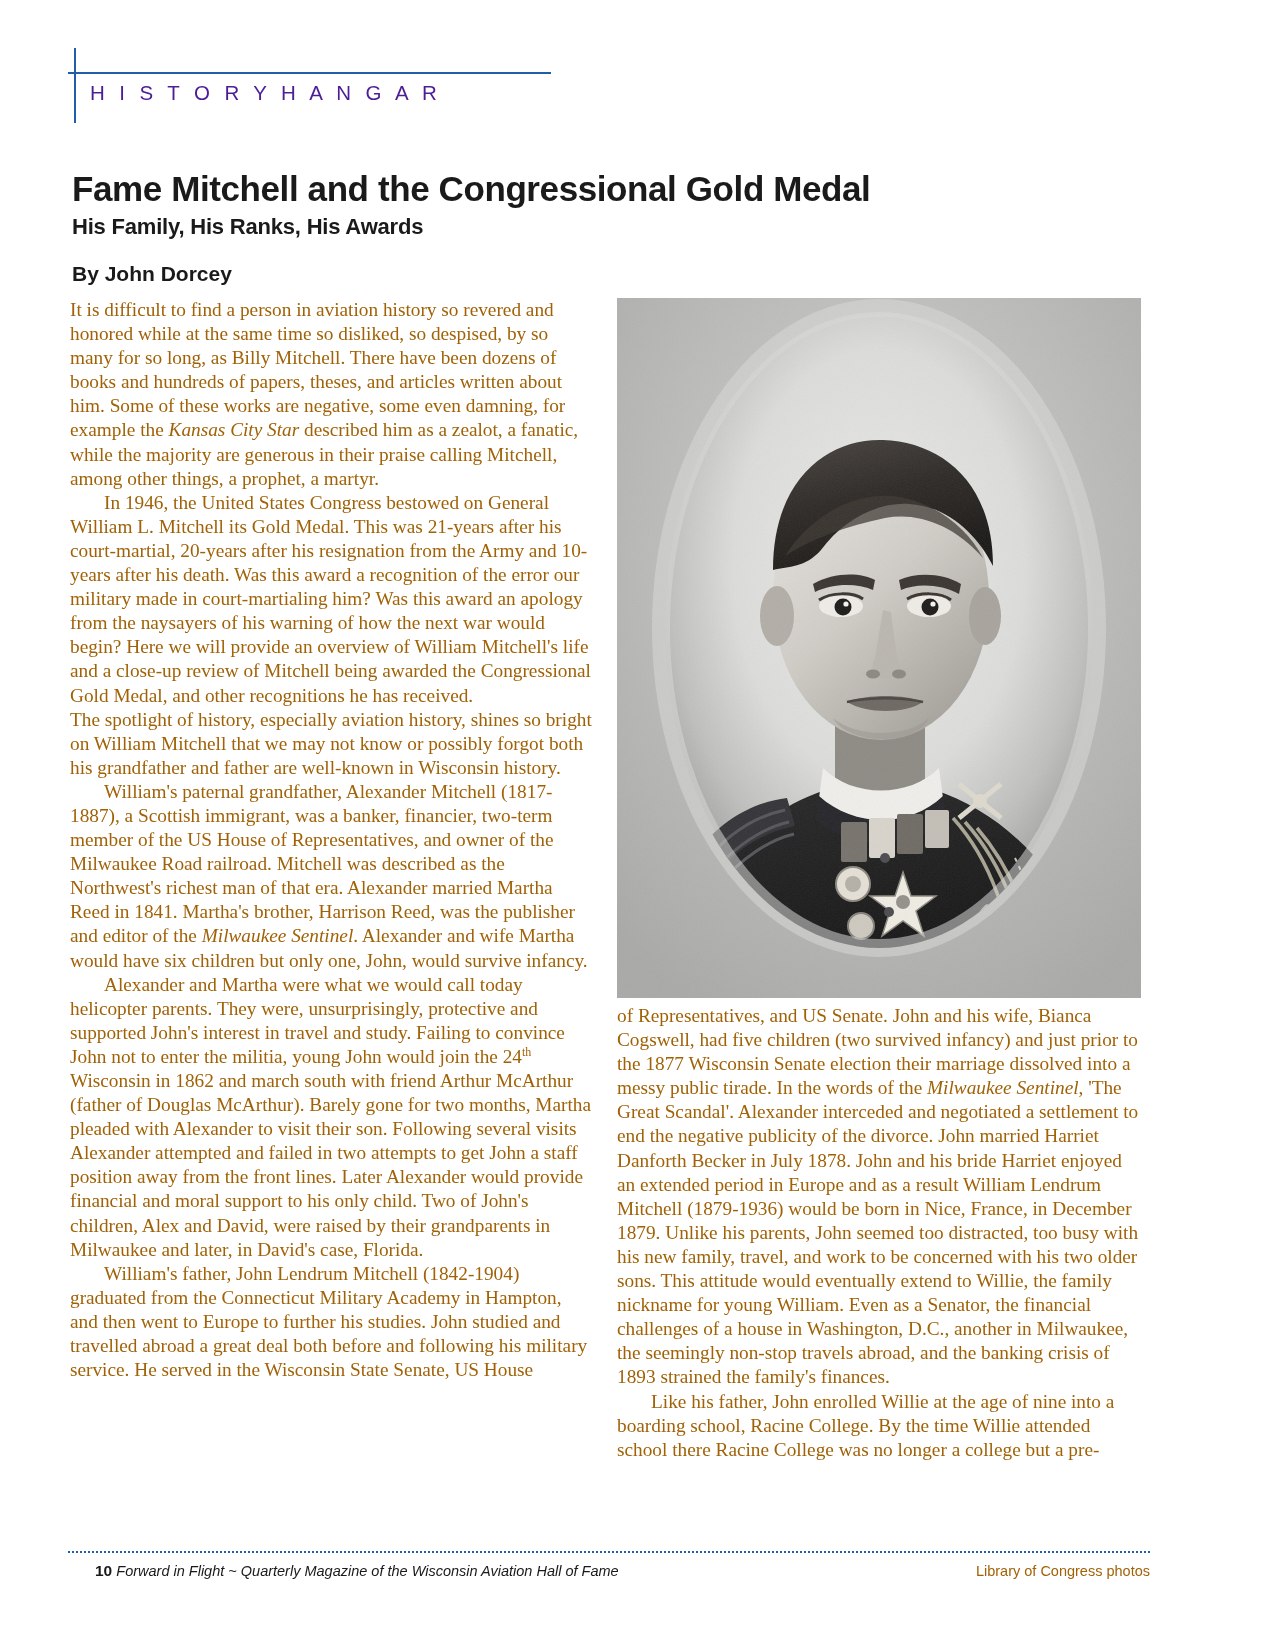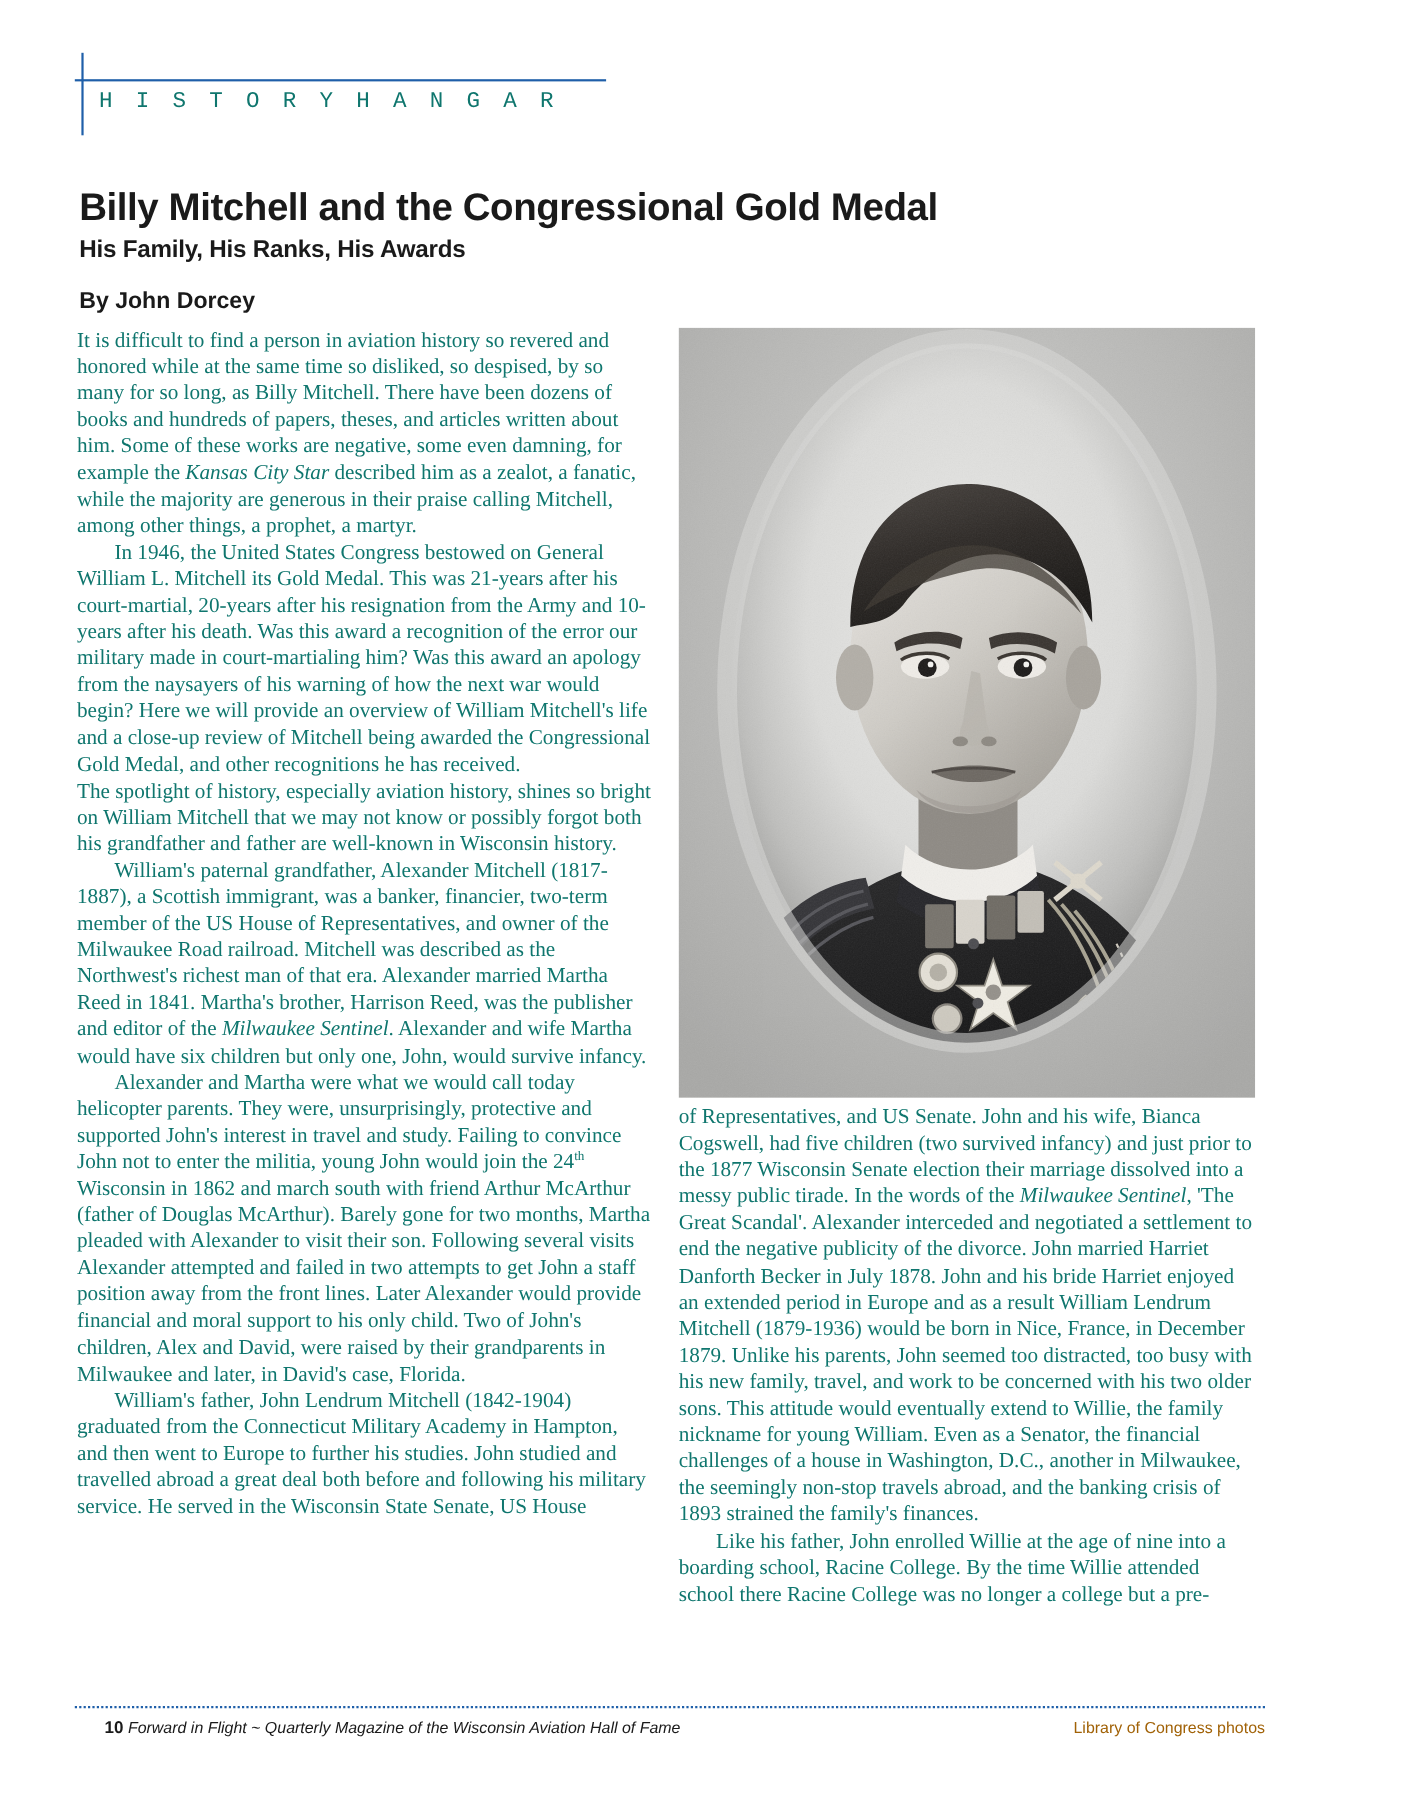--- a/index.html
+++ b/index.html
@@ -38,24 +38,24 @@
     left: 6px;
     top: 0;
     width: 2px;
     height: 75px;
     background: #1f5fa9;
   }
   .mast-label {
     position: absolute;
     left: 22px;
     top: 33px;
-    font-family: Liberation Mono, monospace;
+    font-family: Liberation Sans, sans-serif;
     font-size: 20.5px;
     letter-spacing: 4.4px;
-    color: #0f766e;
+    color: #4c1d95;
     white-space: nowrap;
   }
 
   
   .title-block {
     position: absolute;
     left: 72px;
     top: 168px;
     width: 1000px;
   }
@@ -86,21 +86,21 @@
     font-size: 21px;
     color: #1a1a1a;
   }
 
   
   .col {
     position: absolute;
     font-size: 19.3px;
     line-height: 24.1px;
     text-align: left;
-    color: #0f766e;
+    color: #a16207;
   }
   .col p {
     margin: 0;
   }
   .col p.indent {
     text-indent: 34px;
   }
   .col p.gap-before {
     margin-top: 21px;
   }
@@ -191,21 +191,21 @@
 
 <div class="page">
 
   <div class="masthead">
     <div class="mast-hline"></div>
     <div class="mast-vline"></div>
     <div class="mast-label">H I S T O R Y   H A N G A R</div>
   </div>
 
   <div class="title-block">
-    <h1 class="article-title">Billy Mitchell and the Congressional Gold Medal</h1>
+    <h1 class="article-title">Fame Mitchell and the Congressional Gold Medal</h1>
     <h2 class="article-subtitle">His Family, His Ranks, His Awards</h2>
   </div>
   <div class="byline">By John Dorcey</div>
 
   <div class="photo-frame">
     <svg viewBox="0 0 524 700" preserveAspectRatio="xMidYMid slice" aria-hidden="true">
       <defs>
         <radialGradient id="vig" cx="50%" cy="40%" r="62%">
           <stop offset="0%" stop-color="#e9e9e7"></stop>
           <stop offset="55%" stop-color="#dcdcda"></stop>

